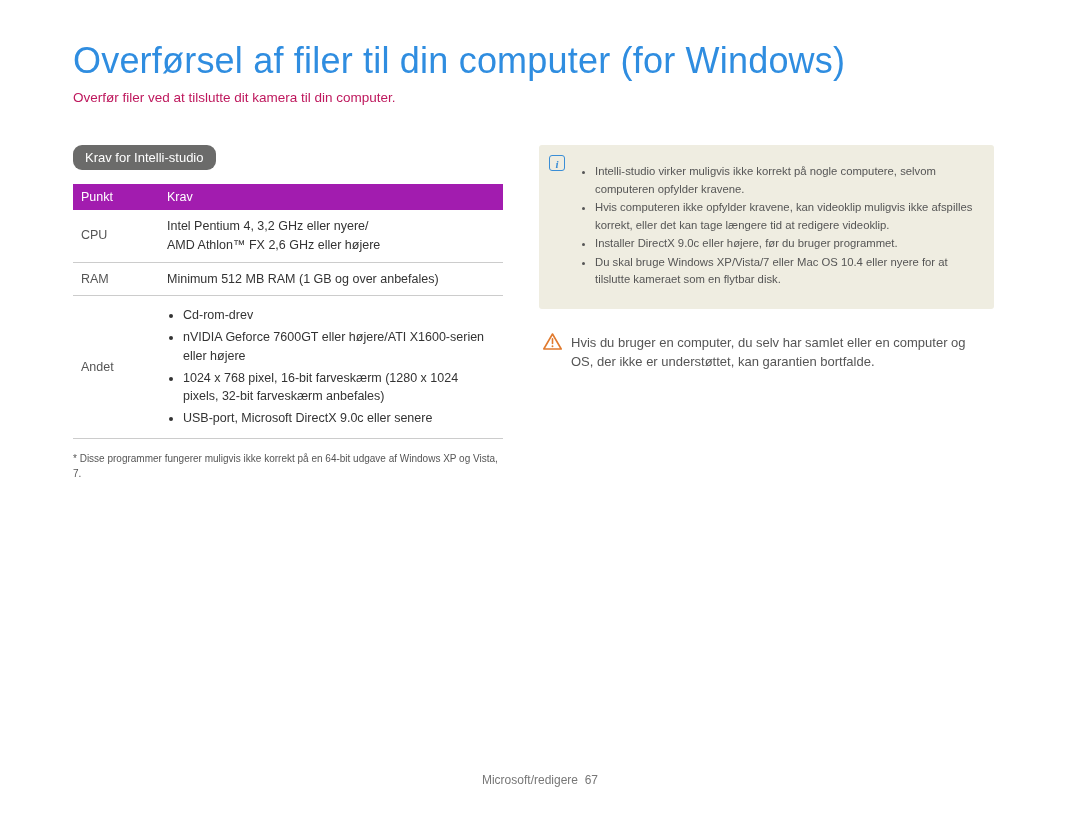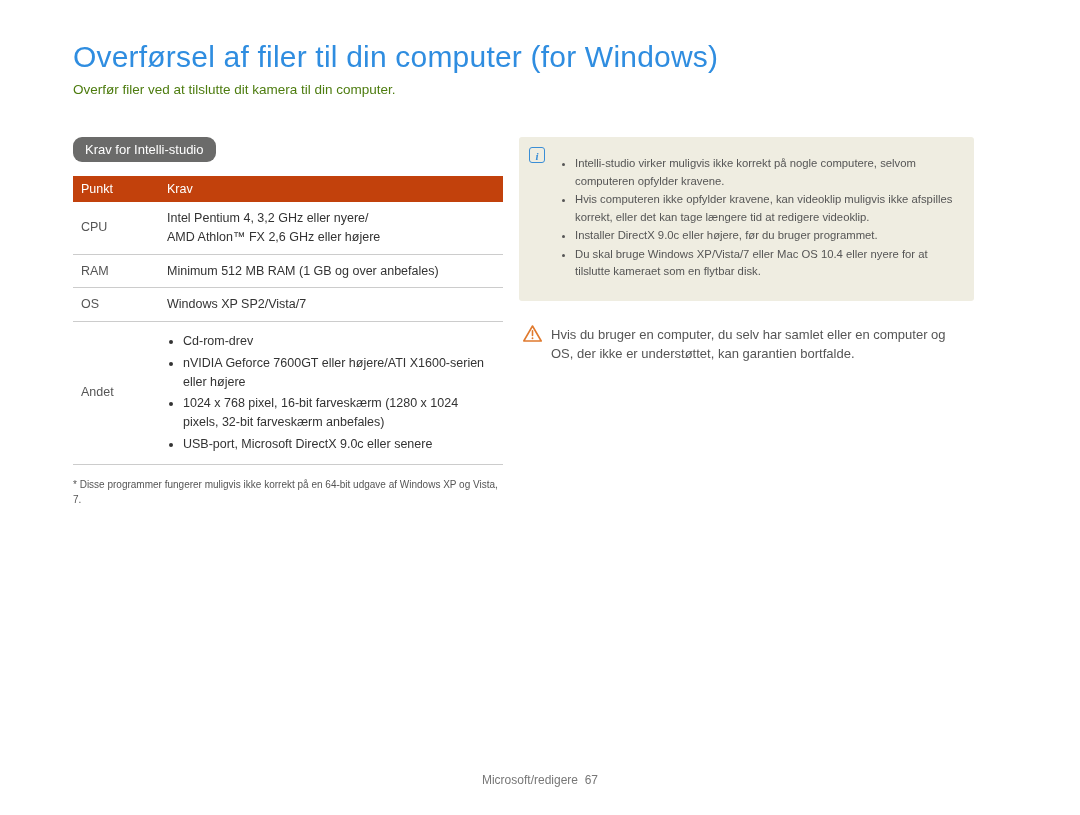--- a/index.html
+++ b/index.html
@@ -13,33 +13,33 @@
     color: #333;
     position: relative;
   }
   .page {
     padding: 40px 60px 0 73px;
     box-sizing: border-box;
   }
   .title {
     font-family: "Helvetica Neue", Arial, sans-serif;
     font-weight: 300;
-    font-size: 30px;
+    font-size: 36px;
     color: #2f8de0;
     margin: 0 0 8px 0;
     letter-spacing: 0.2px;
   }
   .subtitle {
     font-size: 13.5px;
-    color: #4d7c0f;
+    color: #be185d;
     margin: 0 0 40px 0;
   }
   .columns {
     display: flex;
-    gap: 16px;
+    gap: 36px;
   }
   .col-left {
     width: 430px;
   }
   .col-right {
     width: 455px;
   }
   .pill {
     display: inline-block;
     background: #6b6b6a;
@@ -49,21 +49,21 @@
     border-radius: 9px;
     margin-bottom: 14px;
   }
   table.req {
     width: 100%;
     border-collapse: collapse;
     font-size: 12.5px;
     color: #333;
   }
   table.req th {
-    background: #c2410c;
+    background: #a21caf;
     color: #fff;
     font-weight: normal;
     text-align: left;
     padding: 6px 8px;
     font-size: 12.5px;
   }
   table.req td {
     border-bottom: 1px solid #ccc;
     padding: 7px 8px;
     vertical-align: middle;
@@ -170,24 +170,20 @@
         </thead>
         <tbody>
           <tr>
             <td class="pk">CPU</td>
             <td style="white-space:pre-line">Intel Pentium 4, 3,2 GHz eller nyere/
 AMD Athlon™ FX 2,6 GHz eller højere</td>
           </tr>
           <tr>
             <td class="pk">RAM</td>
             <td>Minimum 512 MB RAM (1 GB og over anbefales)</td>
-          </tr>
-          <tr>
-            <td class="pk">OS</td>
-            <td>Windows XP SP2/Vista/7</td>
           </tr>
           <tr>
             <td class="pk">Andet</td>
             <td>
               <ul class="other" id="other-list">
                   <li>Cd-rom-drev</li>
                   <li>nVIDIA Geforce 7600GT eller højere/ATI X1600-serien eller højere</li>
                   <li>1024 x 768 pixel, 16-bit farveskærm (1280 x 1024 pixels, 32-bit farveskærm anbefales)</li>
                   <li>USB-port, Microsoft DirectX 9.0c eller senere</li>
                 </ul>

